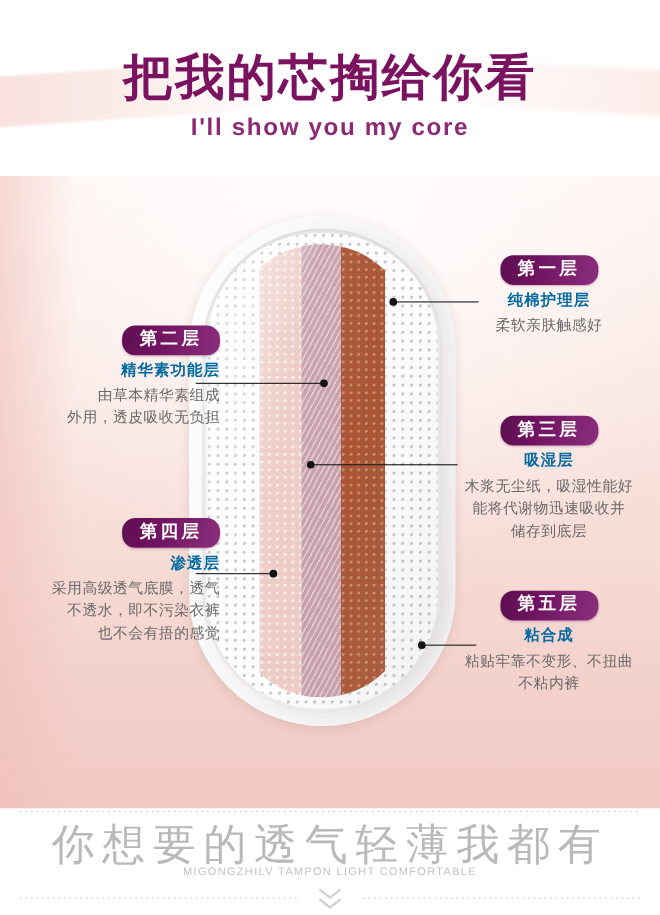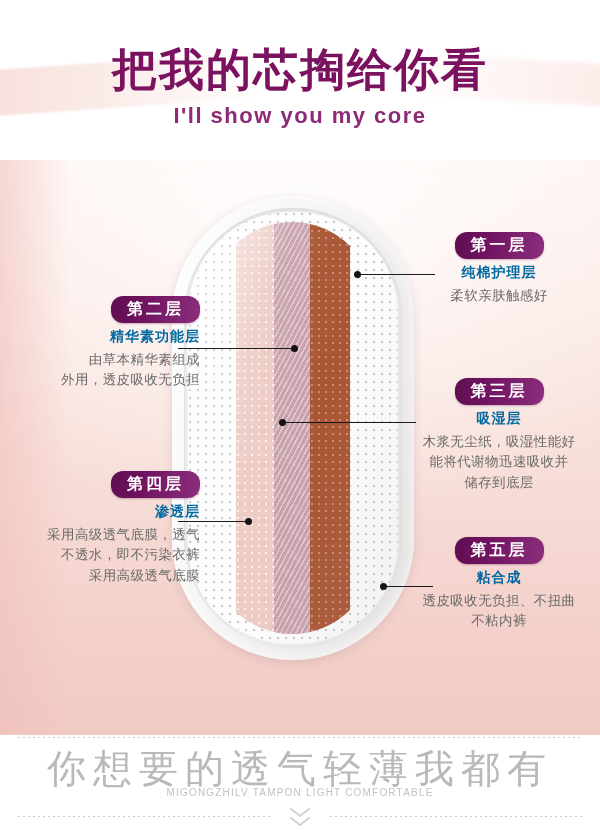--- a/index.html
+++ b/index.html
@@ -267,29 +267,29 @@
       <div>储存到底层</div>
     </div>
   </div>
 
   <div class="callout left" style="left:2px;top:471px;width:198px;">
     <div class="badge">第四层</div>
     <div class="c-title">渗透层</div>
     <div class="c-desc">
       <div>采用高级透气底膜，透气</div>
       <div>不透水，即不污染衣裤</div>
-      <div>采用高级透气底膜</div>
+      <div>也不会有捂的感觉</div>
     </div>
   </div>
 
   <div class="callout right" style="left:400px;top:537px;width:198px;">
     <div class="badge">第五层</div>
     <div class="c-title">粘合成</div>
     <div class="c-desc">
-      <div>透皮吸收无负担、不扭曲</div>
+      <div>粘贴牢靠不变形、不扭曲</div>
       <div>不粘内裤</div>
     </div>
   </div>
 
   <div class="footer">
     <div class="dotline top"></div>
     <div class="foot-cn">你想要的透气轻薄我都有</div>
     <div class="foot-en">MIGONGZHILV TAMPON LIGHT COMFORTABLE</div>
     <div class="dotline bl"></div>
     <div class="dotline br"></div>

